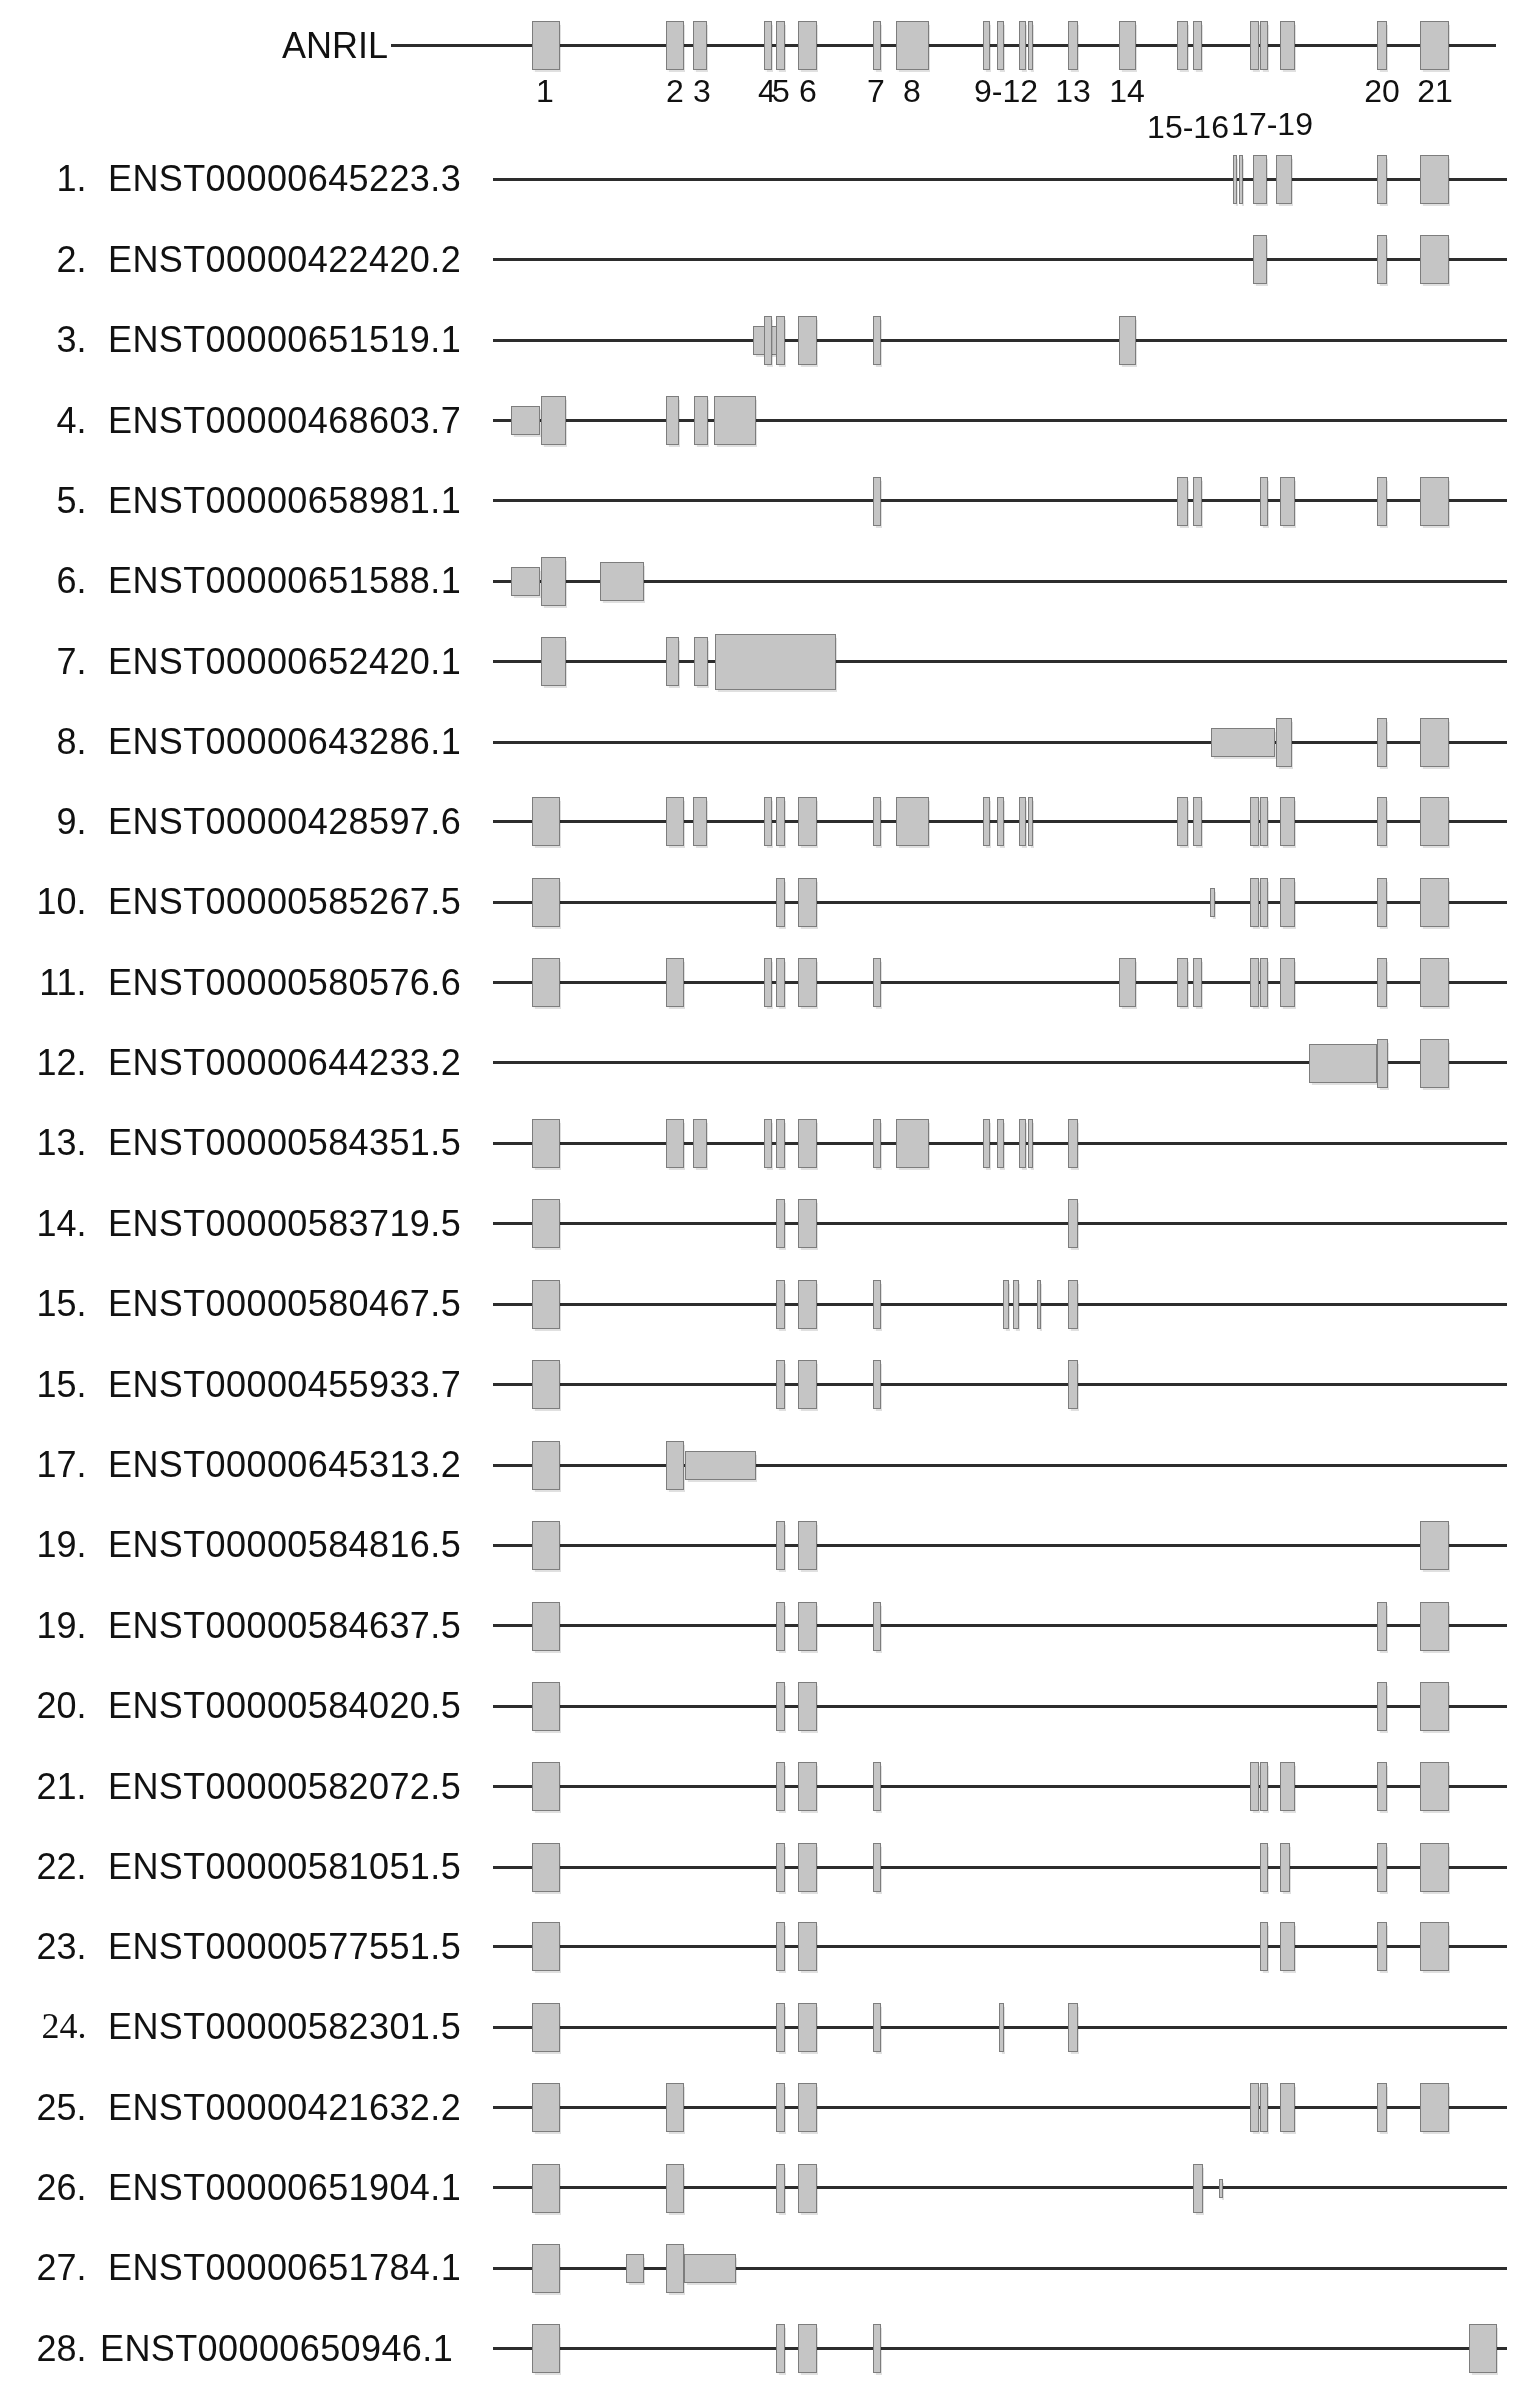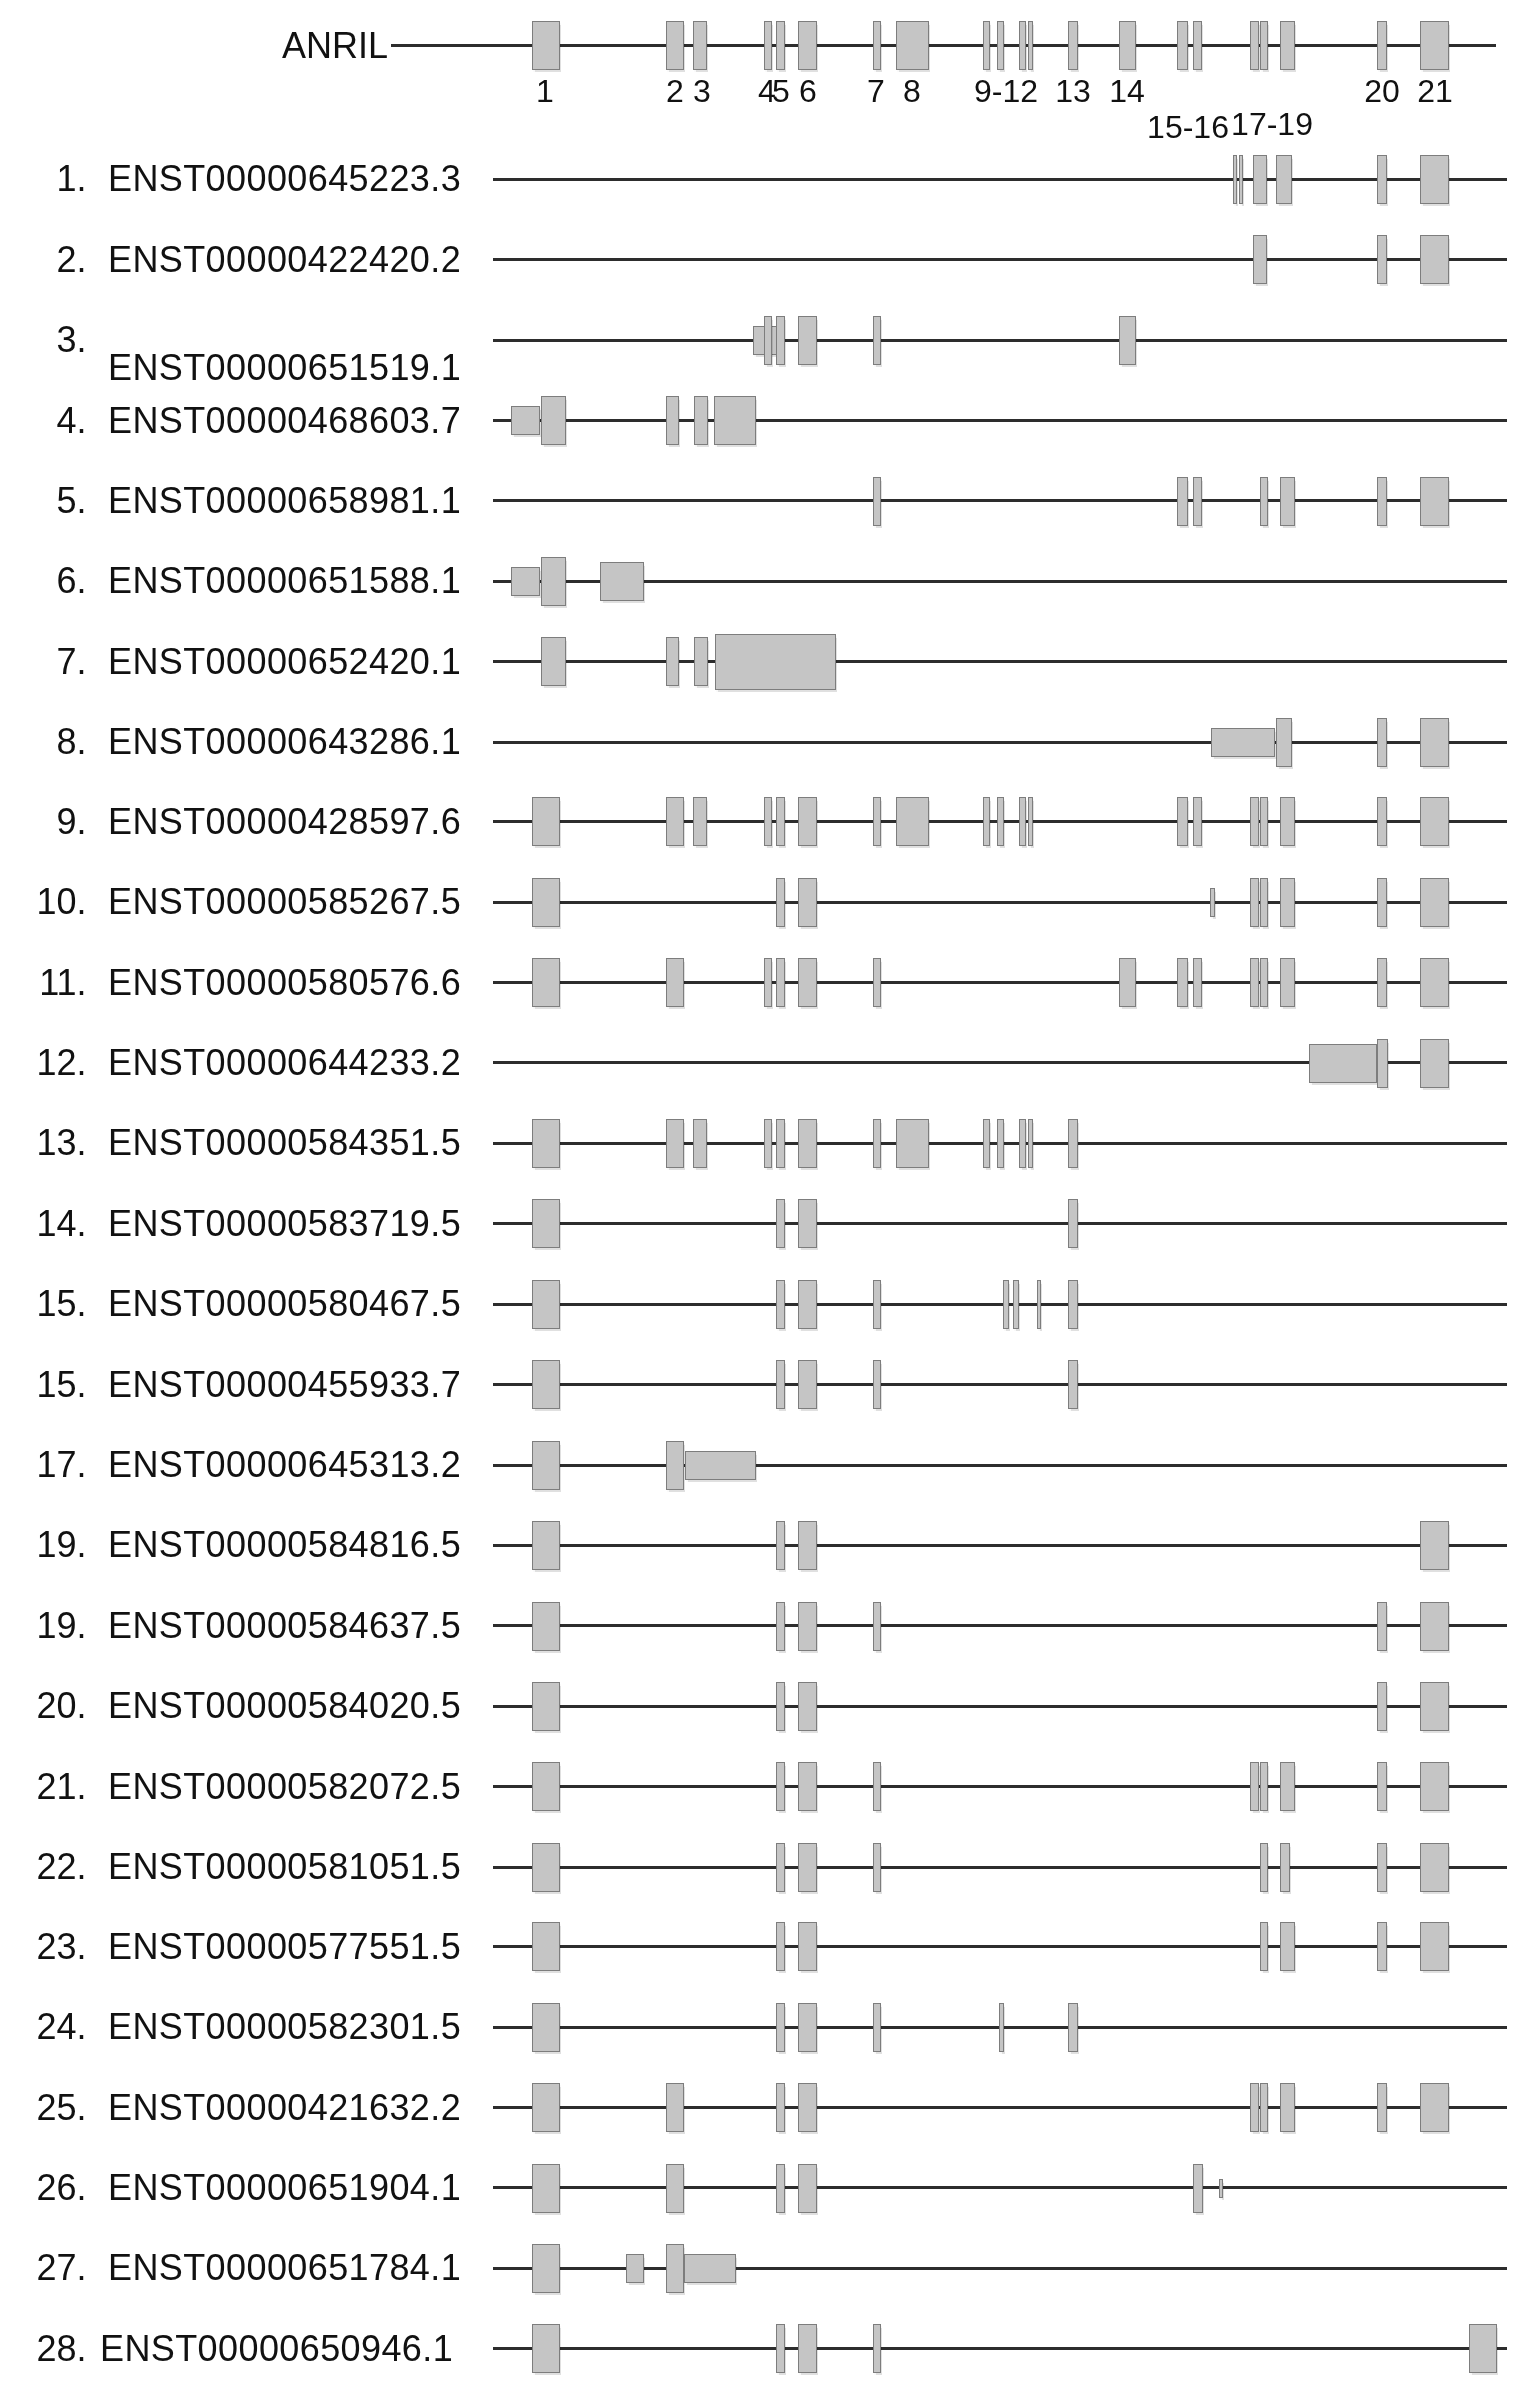--- a/index.html
+++ b/index.html
@@ -106,21 +106,21 @@
     <div class="exon" style="left: 1276px; width: 16px; height: 49px; top: 155px;"></div>
     <div class="exon" style="left: 1377px; width: 10.2px; height: 49px; top: 155px;"></div>
     <div class="exon" style="left: 1420px; width: 29px; height: 49px; top: 155px;"></div>
     <span class="row-num" style="left: 18.6px; width: 68px; top: 239px;">2.</span>
     <span class="row-id" style="left: 108px; top: 239px;">ENST00000422420.2</span>
     <div class="track-line" style="left: 493px; width: 1014px; top: 258px;"></div>
     <div class="exon" style="left: 1253px; width: 13.5px; height: 49px; top: 235px;"></div>
     <div class="exon" style="left: 1377px; width: 10.2px; height: 49px; top: 235px;"></div>
     <div class="exon" style="left: 1420px; width: 29px; height: 49px; top: 235px;"></div>
     <span class="row-num" style="left: 18.6px; width: 68px; top: 319px;">3.</span>
-    <span class="row-id" style="left: 108px; top: 319px; margin-top: 28px;">ENST00000651519.1</span>
+    <span class="row-id" style="left: 108px; top: 319px;">ENST00000651519.1</span>
     <div class="track-line" style="left: 493px; width: 1014px; top: 339px;"></div>
     <div class="exon" style="left: 753px; width: 24px; height: 29px; top: 326px;"></div>
     <div class="exon" style="left: 764px; width: 7.6px; height: 49px; top: 316px;"></div>
     <div class="exon" style="left: 776px; width: 8.5px; height: 49px; top: 316px;"></div>
     <div class="exon" style="left: 798px; width: 18.6px; height: 49px; top: 316px;"></div>
     <div class="exon" style="left: 873px; width: 7.6px; height: 49px; top: 316px;"></div>
     <div class="exon" style="left: 1119px; width: 17px; height: 49px; top: 316px;"></div>
     <span class="row-num" style="left: 18.6px; width: 68px; top: 400px;">4.</span>
     <span class="row-id" style="left: 108px; top: 400px;">ENST00000468603.7</span>
     <div class="track-line" style="left: 493px; width: 1014px; top: 419px;"></div>
@@ -314,21 +314,21 @@
     <span class="row-num" style="left: 18.6px; width: 68px; top: 1926px;">23.</span>
     <span class="row-id" style="left: 108px; top: 1926px;">ENST00000577551.5</span>
     <div class="track-line" style="left: 493px; width: 1014px; top: 1945px;"></div>
     <div class="exon" style="left: 532px; width: 28px; height: 49px; top: 1922px;"></div>
     <div class="exon" style="left: 776px; width: 8.5px; height: 49px; top: 1922px;"></div>
     <div class="exon" style="left: 798px; width: 18.6px; height: 49px; top: 1922px;"></div>
     <div class="exon" style="left: 1260px; width: 7.6px; height: 49px; top: 1922px;"></div>
     <div class="exon" style="left: 1280px; width: 15.2px; height: 49px; top: 1922px;"></div>
     <div class="exon" style="left: 1377px; width: 10.2px; height: 49px; top: 1922px;"></div>
     <div class="exon" style="left: 1420px; width: 29px; height: 49px; top: 1922px;"></div>
-    <span class="row-num" style="left: 18.6px; width: 68px; top: 2006px;">24.</span>
+    <span class="row-num" style="left: 18.6px; width: 68px; top: 2006px; font-family: Liberation Serif, serif;">24.</span>
     <span class="row-id" style="left: 108px; top: 2006px;">ENST00000582301.5</span>
     <div class="track-line" style="left: 493px; width: 1014px; top: 2026px;"></div>
     <div class="exon" style="left: 532px; width: 28px; height: 49px; top: 2003px;"></div>
     <div class="exon" style="left: 776px; width: 8.5px; height: 49px; top: 2003px;"></div>
     <div class="exon" style="left: 798px; width: 18.6px; height: 49px; top: 2003px;"></div>
     <div class="exon" style="left: 873px; width: 7.6px; height: 49px; top: 2003px;"></div>
     <div class="exon" style="left: 999px; width: 5.1px; height: 49px; top: 2003px;"></div>
     <div class="exon" style="left: 1068px; width: 10.2px; height: 49px; top: 2003px;"></div>
     <span class="row-num" style="left: 18.6px; width: 68px; top: 2087px;">25.</span>
     <span class="row-id" style="left: 108px; top: 2087px;">ENST00000421632.2</span>

